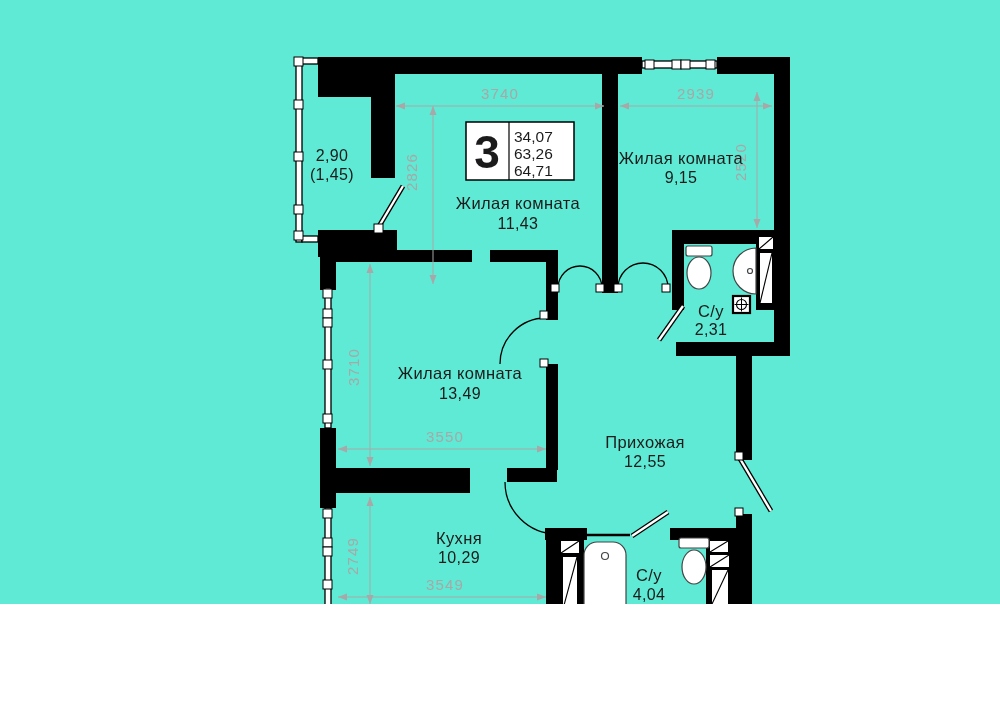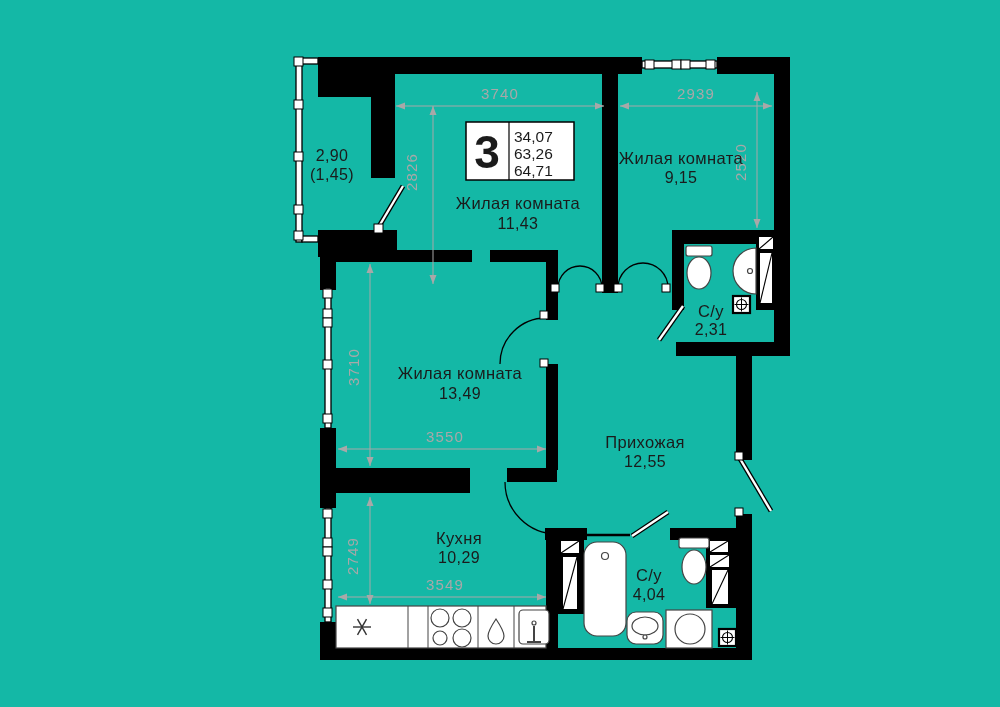--- a/index.html
+++ b/index.html
@@ -1,16 +1,16 @@
 <!DOCTYPE html>
 <html><head>
 <meta charset="utf-8">
 <style>
   html,body{margin:0;padding:0;background:#ffffff;}
-  .stage{width:1000px;height:707px;background:#14b8a6;position:relative;overflow:hidden;}
+  .stage{width:1000px;height:604px;background:#5eead4;position:relative;overflow:hidden;}
   svg{display:block;font-family:"Liberation Sans", sans-serif;}
   text{fill:#1b1b1b;}
   .room-name{font-size:16.5px;letter-spacing:.4px;}
   .room-area{font-size:16px;letter-spacing:.4px;}
   .dim{font-size:15px;fill:#a8a8a8;letter-spacing:1.2px;}
   .dimline{stroke:#a8a8a8;stroke-width:1;fill:none;}
   .dimarrow{fill:#a8a8a8;}
   .wall{fill:#000;}
   .thin{stroke:#000;stroke-width:1.3;fill:#ffffff;}
   .fixture{stroke:#444;stroke-width:1.2;fill:#ffffff;}

